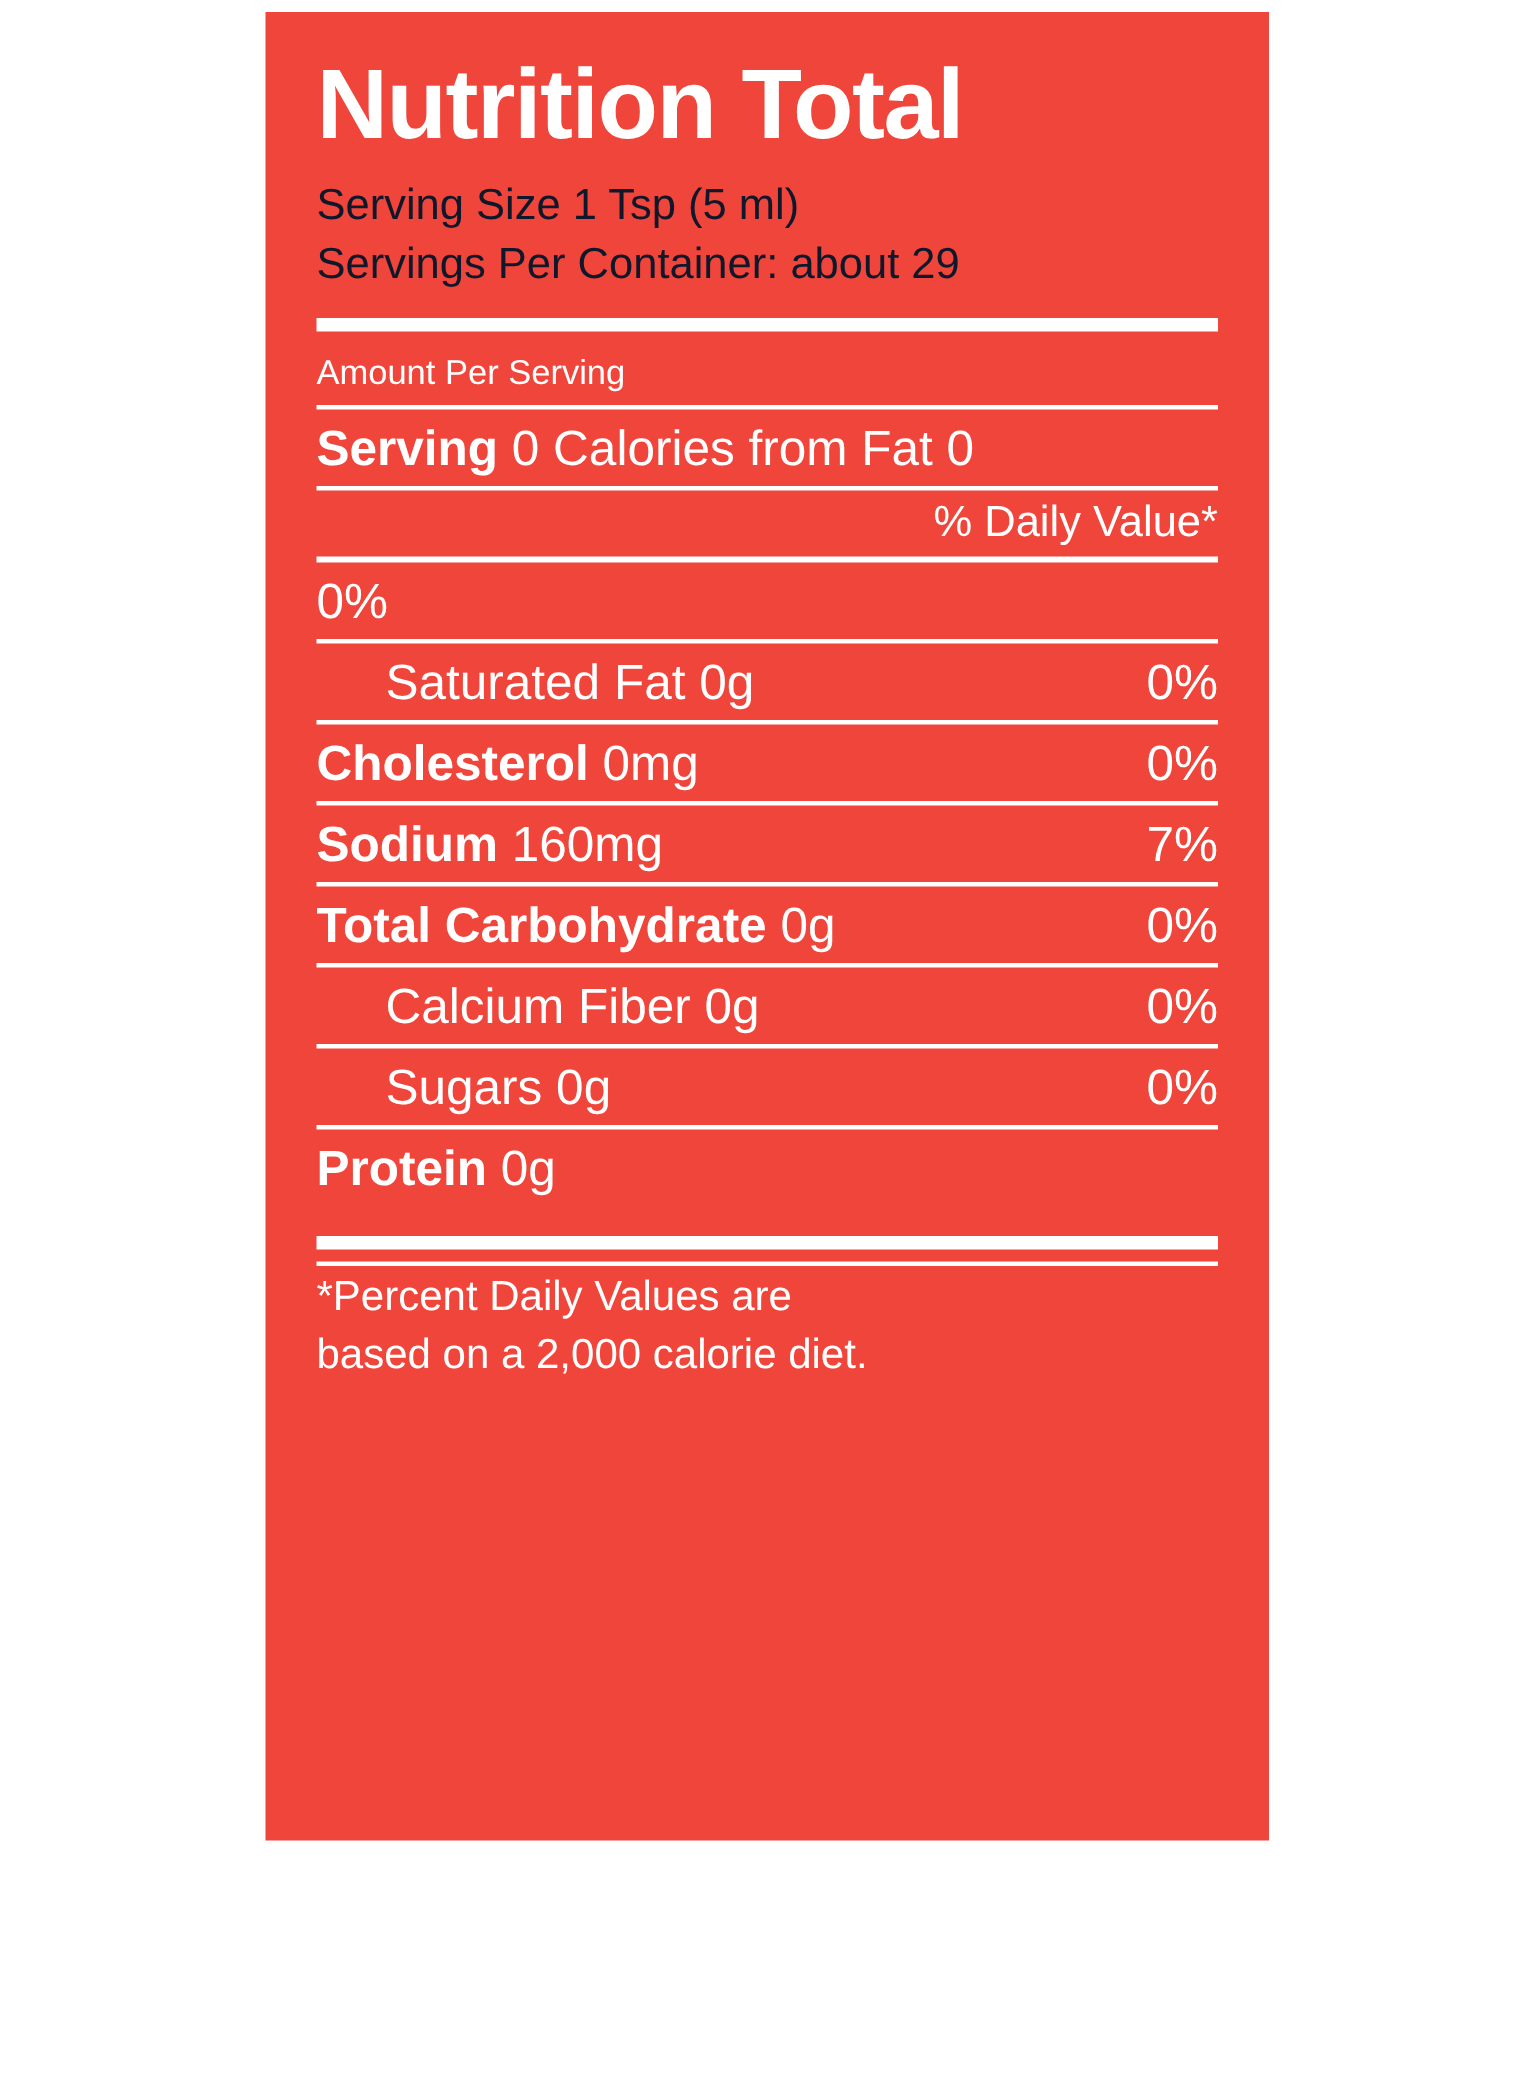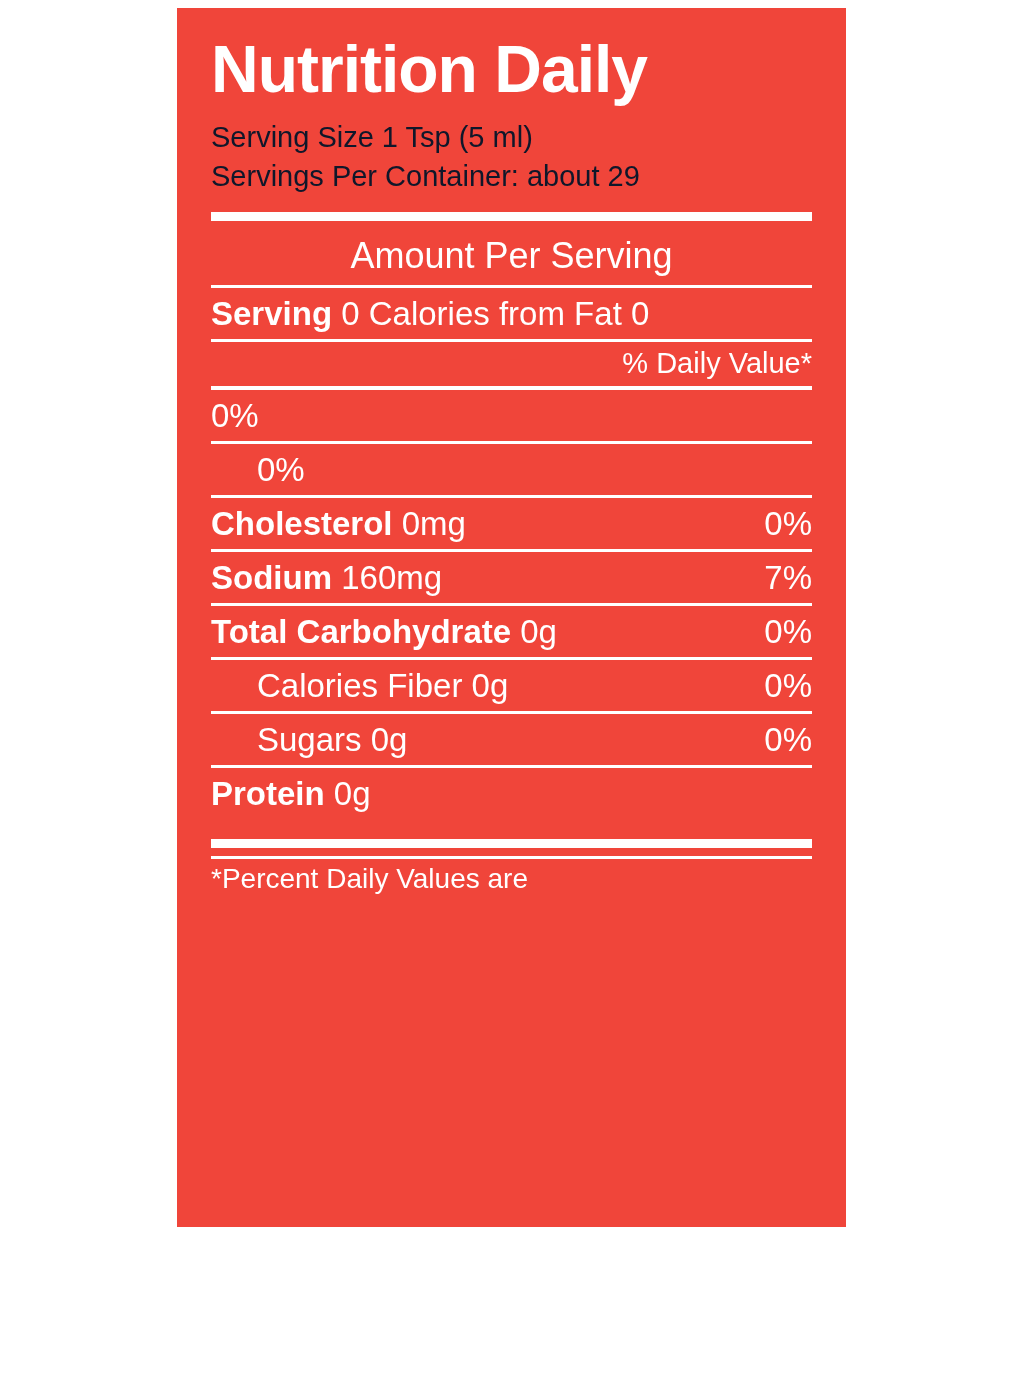--- a/index.html
+++ b/index.html
@@ -61,23 +61,22 @@
     margin: 0;
   }
   .rule-medium {
     background: #ffffff;
     height: 4px;
     margin: 0;
   }
 
   .amount-per {
     color: #ffffff;
-    font-size: 36px;
+    font-size: 23px;
     padding: 6px 0 8px 0;
-    text-align: center;
   }
 
   .row {
     display: flex;
     justify-content: space-between;
     align-items: baseline;
     color: #ffffff;
     font-size: 33px;
     padding: 7px 0 6px 0;
     white-space: nowrap;
@@ -117,21 +116,21 @@
   }
 
   .spacer-sm { height: 4px; }
 </style>
 </head>
 <body>
 
 <div class="panel">
   <div class="inner">
 
-    <div class="title">Nutrition Daily</div>
+    <div class="title">Nutrition Total</div>
 
     <div class="serving-line">Serving Size 1 Tsp (5 ml)</div>
     <div class="serving-line">Servings Per Container: about 29</div>
 
     <div class="rule-thick"></div>
 
     <div class="amount-per">Amount Per Serving</div>
 
     <div class="rule-thin"></div>
 
@@ -145,20 +144,21 @@
 
     <div class="rule-medium"></div>
 
     <div class="row">
       <span class="right">0%</span>
     </div>
 
     <div class="rule-thin"></div>
 
     <div class="row indent">
+      <span class="left"><span>Saturated  Fat</span> <span>0g</span></span>
       <span class="right">0%</span>
     </div>
 
     <div class="rule-thin"></div>
 
     <div class="row">
       <span class="left"><b>Cholesterol</b> <span>0mg</span></span>
       <span class="right">0%</span>
     </div>
 
@@ -172,21 +172,21 @@
     <div class="rule-thin"></div>
 
     <div class="row">
       <span class="left"><b>Total Carbohydrate</b> <span>0g</span></span>
       <span class="right">0%</span>
     </div>
 
     <div class="rule-thin"></div>
 
     <div class="row indent">
-      <span class="left"><span>Calories Fiber</span> <span>0g</span></span>
+      <span class="left"><span>Calcium Fiber</span> <span>0g</span></span>
       <span class="right">0%</span>
     </div>
 
     <div class="rule-thin"></div>
 
     <div class="row indent">
       <span class="left"><span>Sugars</span> <span>0g</span></span>
       <span class="right">0%</span>
     </div>
 
@@ -198,16 +198,17 @@
     </div>
 
     <div class="spacer-sm"></div>
     <div class="rule-thick"></div>
 
 
     <div class="rule-thin"></div>
 
     <div class="footnote">
       <div>*Percent Daily Values are</div>
+      <div>based on a 2,000 calorie diet.</div>
     </div>
 
   </div>
 </div>
 
 </body></html>

